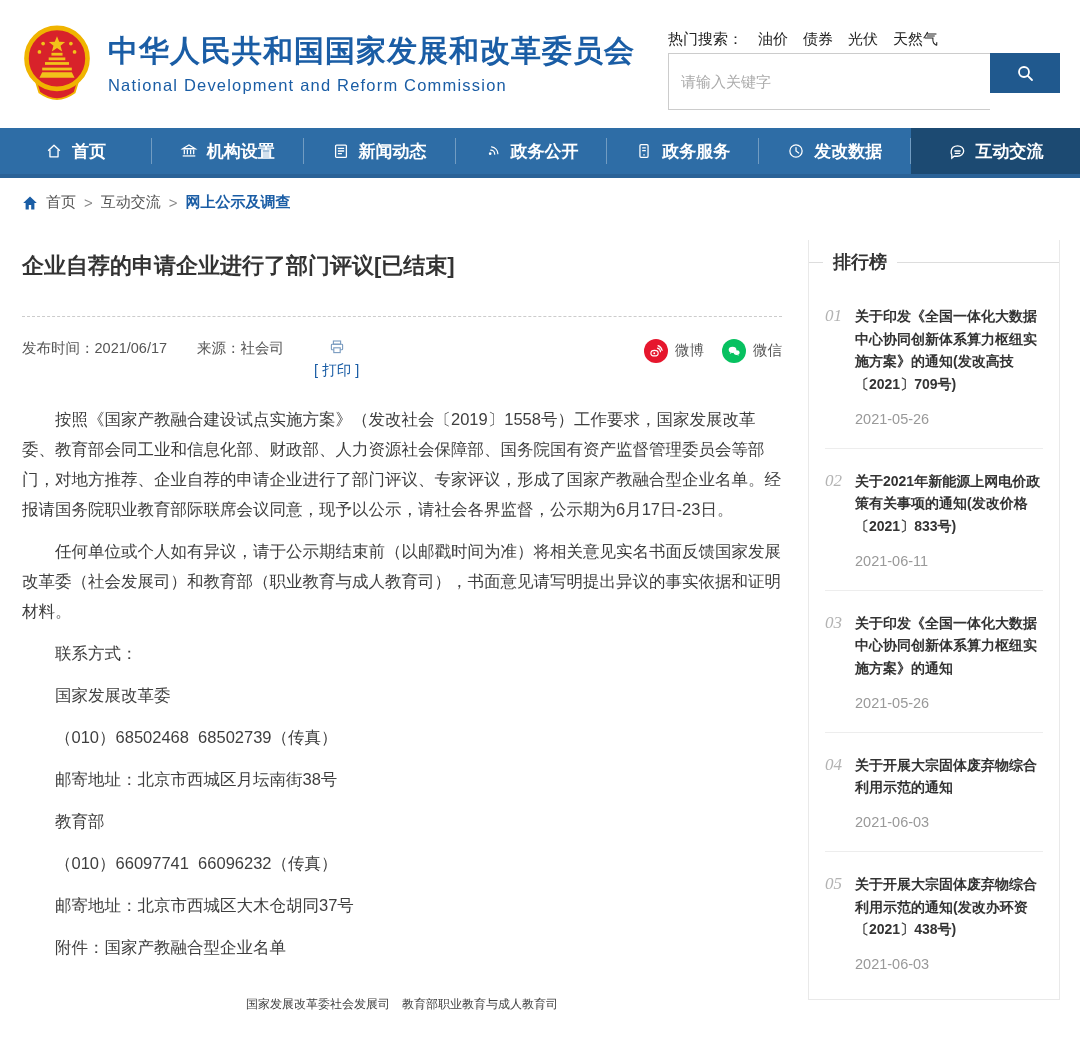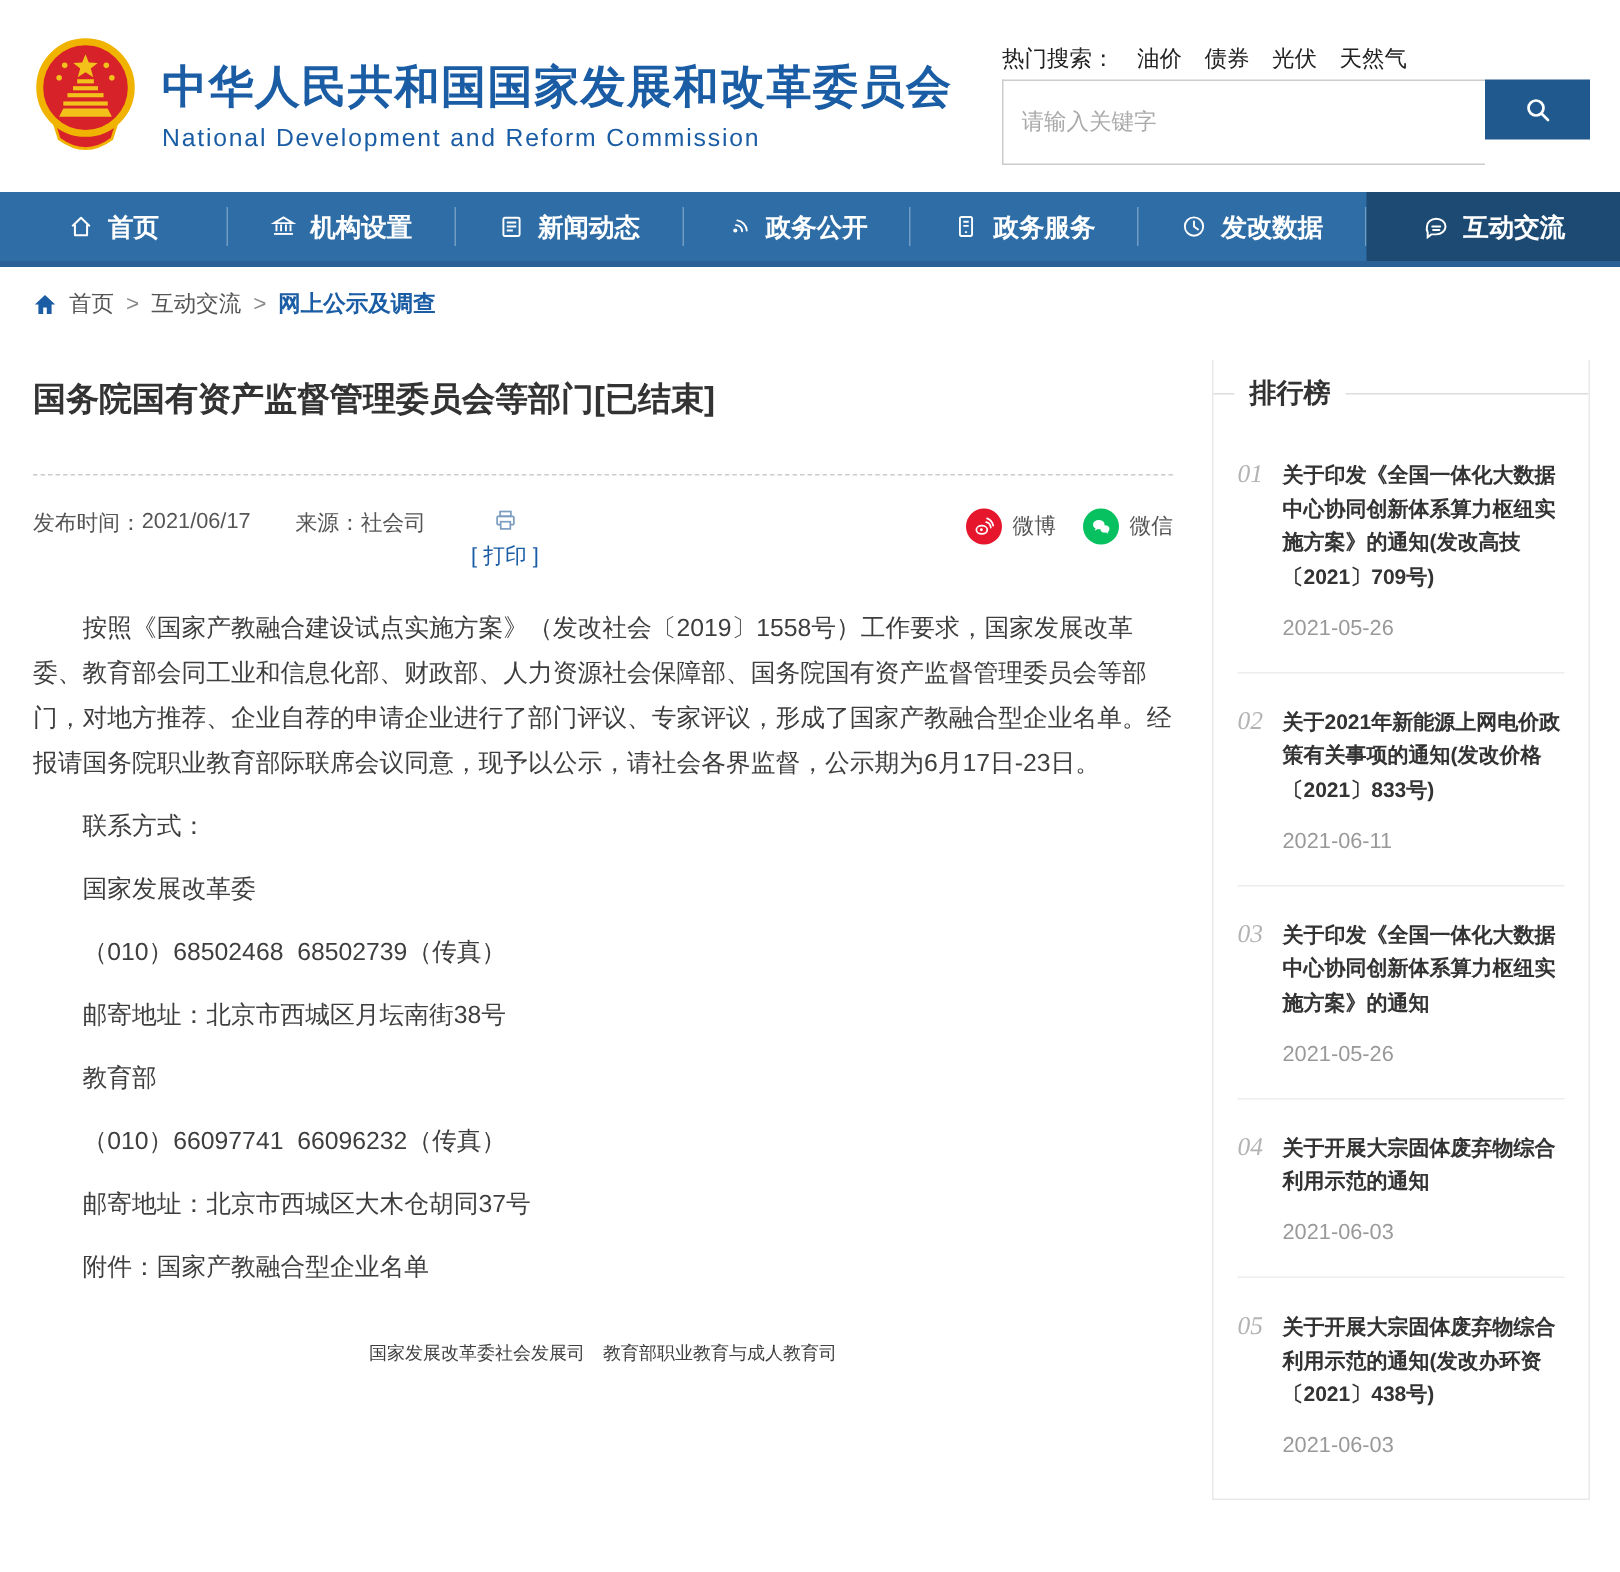--- a/index.html
+++ b/index.html
@@ -4,21 +4,21 @@
 <style>
   * { box-sizing: border-box; margin: 0; padding: 0; }
   body {
     width: 1080px;
     background: #fff;
     font-family: "Liberation Sans", "DejaVu Sans", sans-serif;
     color: #333;
   }
   
   .header { display: flex; justify-content: space-between; align-items: flex-start; padding: 24px 20px 18px 20px; }
-  .brand { display: flex; align-items: flex-end; gap: 14px; }
+  .brand { display: flex; align-items: center; gap: 14px; }
   .brand-text .zh { font-size: 30px; font-weight: bold; color: #1a5da5; letter-spacing: 1px; white-space: nowrap; }
   .brand-text .en { font-size: 16.5px; color: #1a5da5; letter-spacing: 1.2px; margin-top: 4px; font-weight: 500; white-space: nowrap; }
   .search-area { width: 392px; padding-top: 6px; flex-shrink: 0; }
   .hot-search { font-size: 15px; color: #222; margin-bottom: 4px; display: flex; gap: 15px; align-items: center; }
   .hot-search .term { cursor: pointer; }
   .search-box { display: flex; }
   .search-input { flex: 1; height: 57px; border: 1px solid #ccc; border-right: none; padding: 0 12px; font-size: 15px; color: #333; outline: none; }
   .search-input::placeholder { color: #aaa; }
   .search-btn { width: 70px; height: 40px; background: #20598e; border: none; display: flex; align-items: center; justify-content: center; cursor: pointer; }
   
@@ -195,21 +195,21 @@
   <span class="crumb">首页</span>
   <span class="sep">&gt;</span>
   <span class="crumb">互动交流</span>
   <span class="sep">&gt;</span>
   <span class="crumb current">网上公示及调查</span>
 </div>
 
 <div class="page-body">
 
   <div class="main">
-    <h1 class="article-title">国务院国有资产监督管理委员会等部门[已结束]</h1>
+    <h1 class="article-title">企业自荐的申请企业进行了部门评议[已结束]</h1>
     <hr class="dashed">
 
     <div class="meta">
       <span class="m-item">
         <span>发布时间：</span>
         <span>2021/06/17</span>
       </span>
       <span class="m-item">
         <span>来源：</span>
         <span>社会司</span>
@@ -245,20 +245,21 @@
                 <path d="M16.8 15.8 L17.6 17.6 L15.2 16.5 Z" fill="#fff"></path>
               </svg>
           </span>
           <span>微信</span>
         </span>
       </span>
     </div>
 
     <div class="article-body">
       <p>按照《国家产教融合建设试点实施方案》（发改社会〔2019〕1558号）工作要求，国家发展改革委、教育部会同工业和信息化部、财政部、人力资源社会保障部、国务院国有资产监督管理委员会等部门，对地方推荐、企业自荐的申请企业进行了部门评议、专家评议，形成了国家产教融合型企业名单。经报请国务院职业教育部际联席会议同意，现予以公示，请社会各界监督，公示期为6月17日-23日。</p>
+      <p>任何单位或个人如有异议，请于公示期结束前（以邮戳时间为准）将相关意见实名书面反馈国家发展改革委（社会发展司）和教育部（职业教育与成人教育司），书面意见请写明提出异议的事实依据和证明材料。</p>
       <p>联系方式：</p>
       <p>国家发展改革委</p>
       <p>（010）68502468  68502739（传真）</p>
       <p>邮寄地址：北京市西城区月坛南街38号</p>
       <p>教育部</p>
       <p>（010）66097741  66096232（传真）</p>
       <p>邮寄地址：北京市西城区大木仓胡同37号</p>
       <p>附件：国家产教融合型企业名单</p>
     </div>
 

